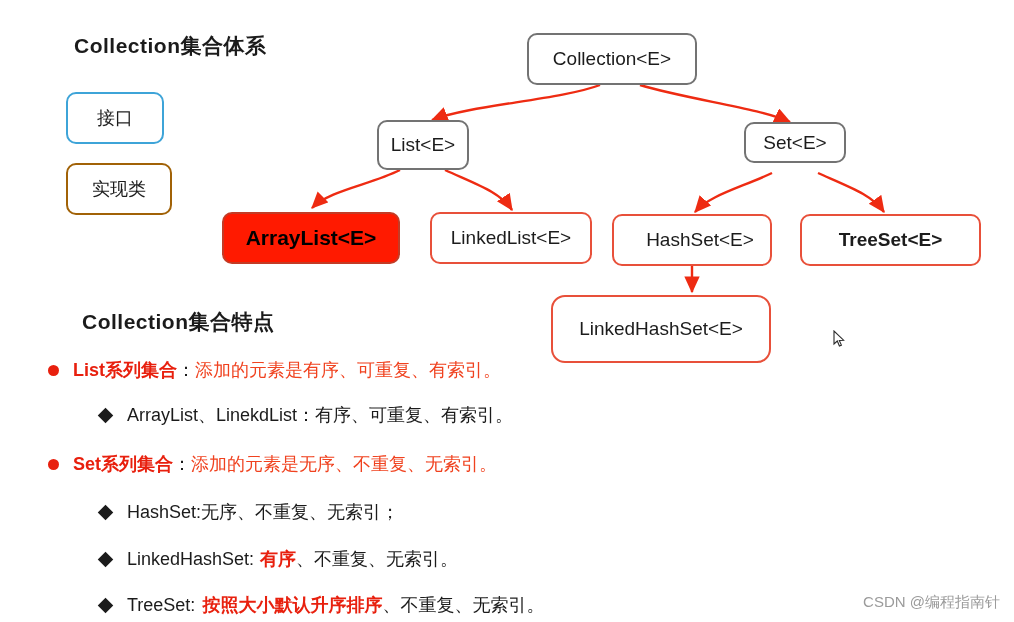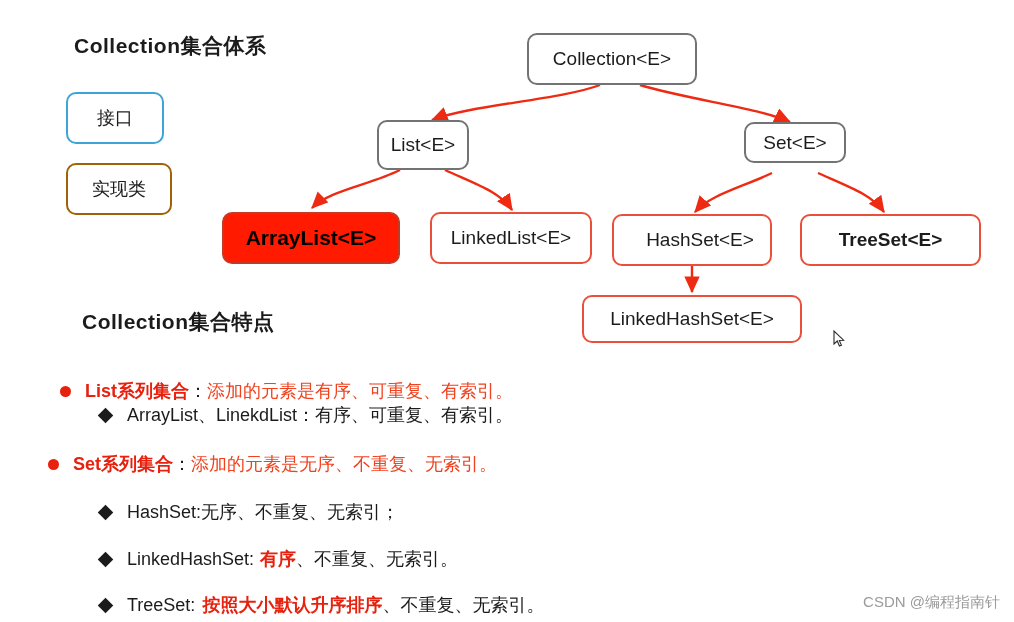--- a/index.html
+++ b/index.html
@@ -178,25 +178,25 @@
   </div>
 
   <div class="node red" style="left:612px; top:214px; width:160px; height:52px;padding-left:16px;">
     <span>HashSet&lt;E&gt;</span>
   </div>
 
   <div class="node red" style="left:800px; top:214px; width:181px; height:52px;font-weight:bold;">
     <span>TreeSet&lt;E&gt;</span>
   </div>
 
-  <div class="node red" style="left:582px; top:295px; width:220px; height:48px;">
+  <div class="node red" style="left:551px; top:295px; width:220px; height:68px;border-radius:14px;">
     <span>LinkedHashSet&lt;E&gt;</span>
   </div>
 
-  <div class="bullet-row" style="left:60px; top:358px;margin-top:21px;">
+  <div class="bullet-row" style="left:48px; top:358px;">
     <span class="dot"></span>
     <span class="k-red-bold">List系列集合</span>
     <span class="k-black">：</span>
     <span class="k-red">添加的元素是有序、可重复、有索引。</span>
   </div>
 
   <div class="bullet-row" style="left:100px; top:403px;">
     <span class="diamond"></span>
     <span class="k-black">ArrayList、LinekdList</span>
     <span class="k-black">：</span>

